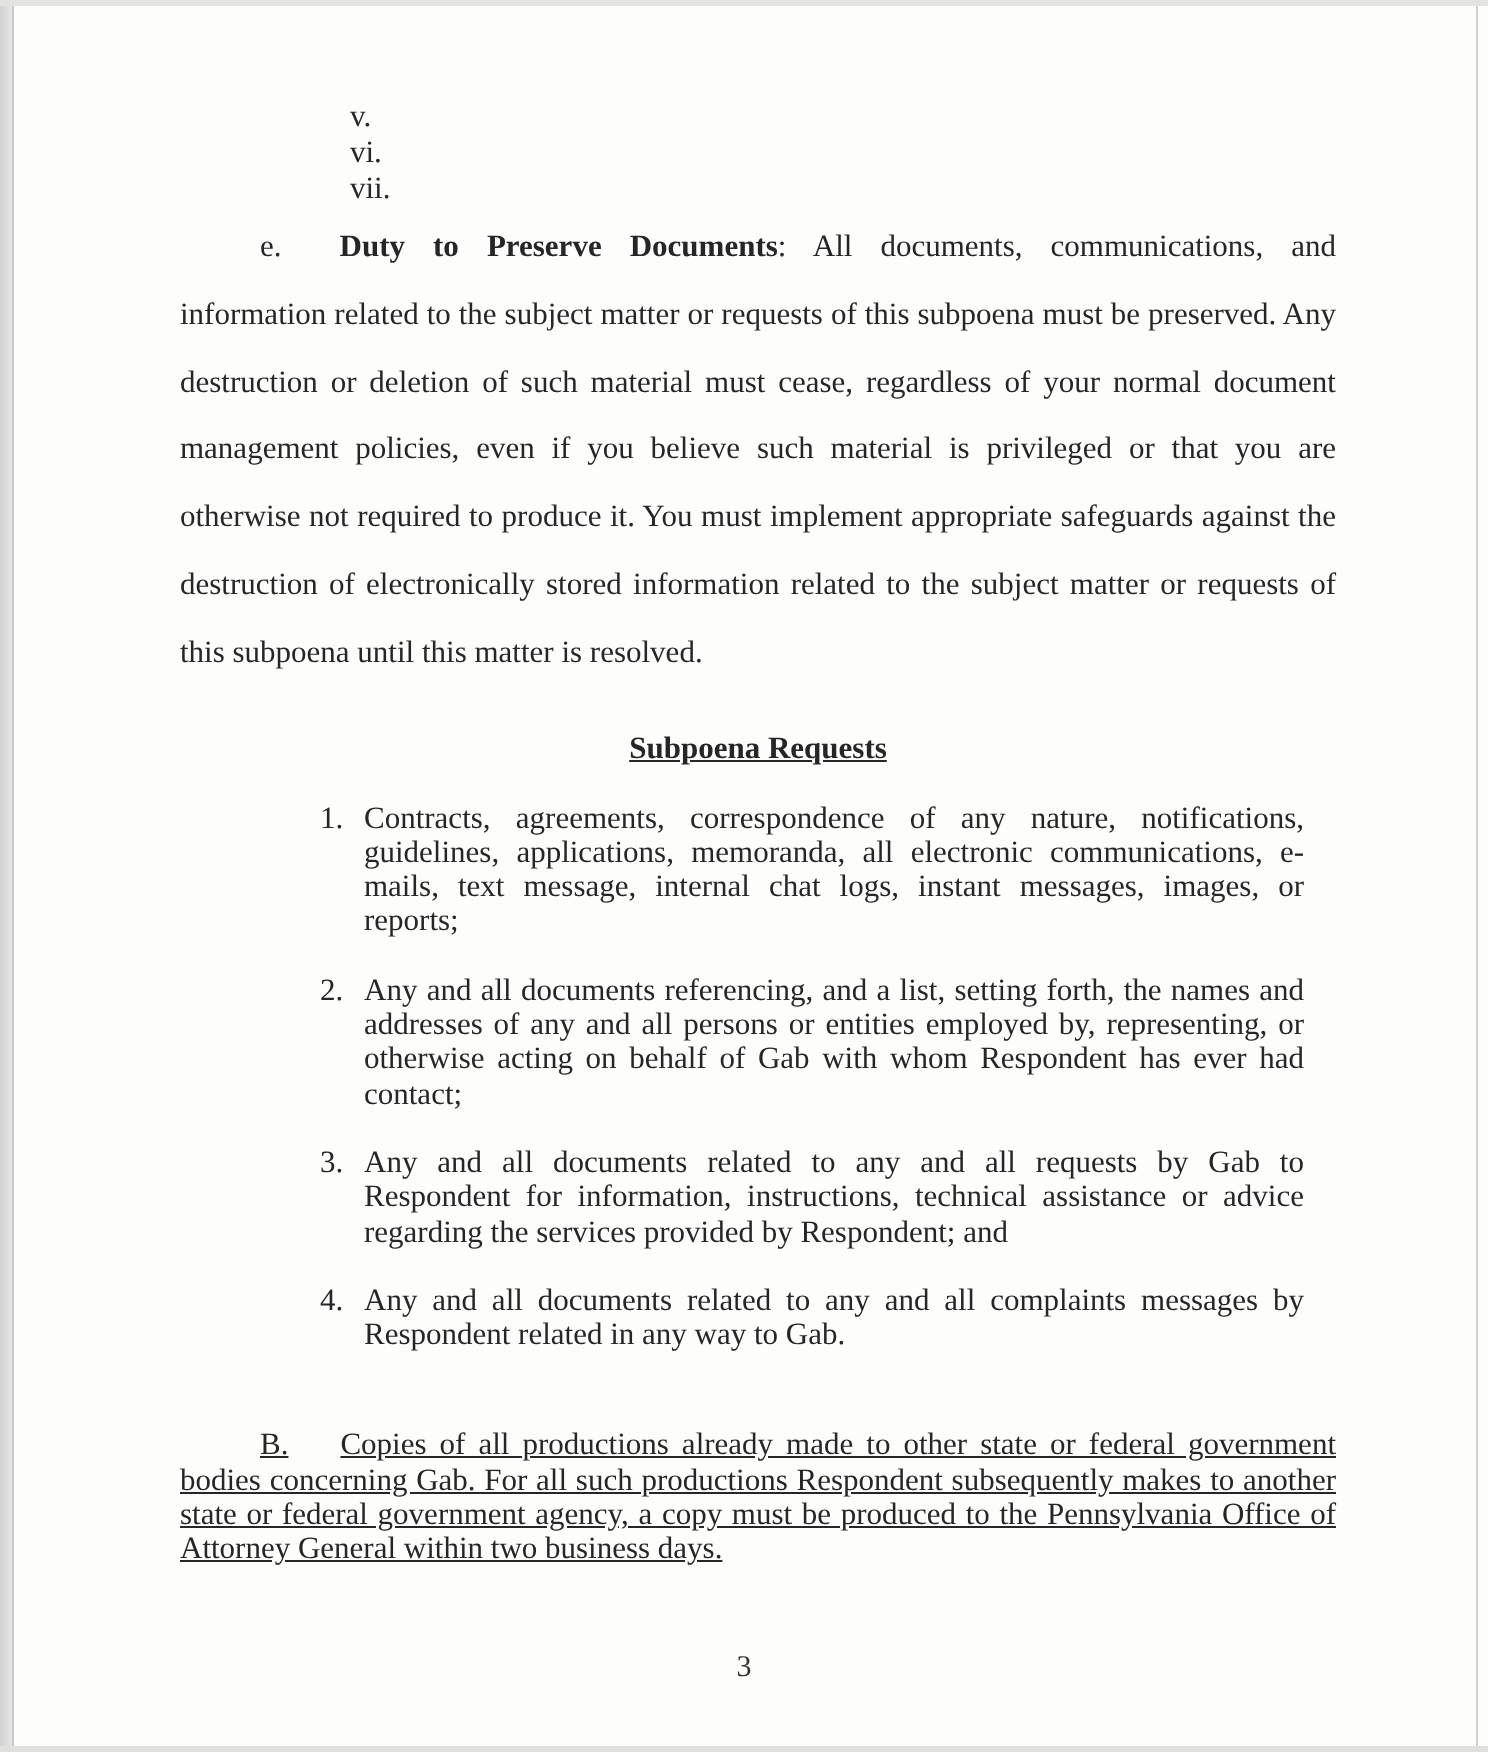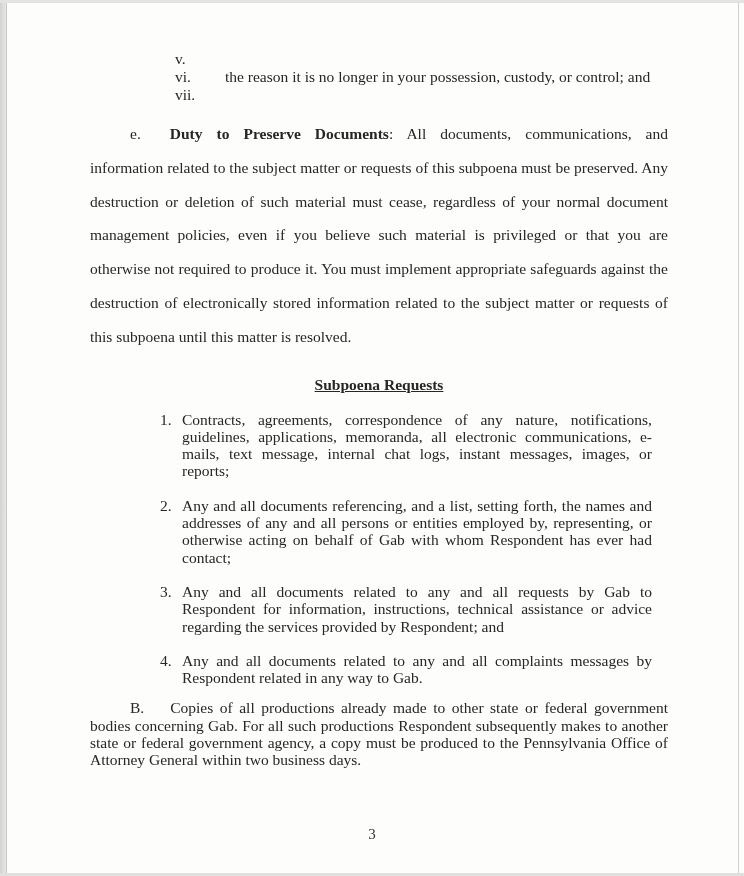--- a/index.html
+++ b/index.html
@@ -38,21 +38,21 @@
     width: 578px;
     font-size: 15.5px;
     line-height: 18px;
   }
   
   .roman-item { display: flex; margin-left: 85px; line-height: 18px; }
   .roman-item .rmarker { flex: 0 0 50px; }
   .roman-item .rtext { flex: 1; }
   
   .para-e {
-    margin-top: 13px;
+    margin-top: 3px;
     text-align: justify;
     line-height: 33.8px;
   }
   .tab-indent { display: inline-block; width: 40px; }
   .tab-after-marker-e { display: inline-block; width: 29px; }
   .tab-after-marker { display: inline-block; width: 28px; }
   .bold { font-weight: bold; }
   
   .section-heading {
     margin-top: 22px;
@@ -72,23 +72,24 @@
     display: flex;
     margin-left: 70px;
     margin-right: 16px;
     margin-top: 17px;
   }
   .num-item .nmarker { flex: 0 0 22px; }
   .num-item .ntext { flex: 1; text-align: justify; line-height: 17.3px; }
   .items-block { margin-top: 10px; }
   
   .para-b {
-    margin-top: 13px;
+    margin-top: 38px;
     text-align: justify;
     line-height: 17.3px;
+    text-decoration: underline;
   }
   .tab-after-marker-b { display: inline-block; width: 26px; }
   .page-number {
     position: absolute;
     left: 0; top: 826px; width: 744px;
     text-align: center;
     font-size: 15px;
     color: #333;
   }
 </style>
@@ -101,21 +102,20 @@
 <div class="edge-bottom"></div>
 
 <div class="content">
 
   <div>
     <div class="roman-item">
       <span class="rmarker">v.</span>
     </div>
     <div class="roman-item">
       <span class="rmarker">vi.</span>
-      <span class="rtext">the reason it is no longer in your possession, custody, or control; and</span>
     </div>
     <div class="roman-item">
       <span class="rmarker">vii.</span>
     </div>
   </div>
 
   <p class="para-e"><span class="tab-indent"></span><span>e.</span><span class="tab-after-marker-e"></span><span class="bold">Duty to Preserve Documents</span><span>:  All documents, communications, and information related to the subject matter or requests of this subpoena must be preserved.  Any destruction or deletion of such material must cease, regardless of your normal document management policies, even if you believe such material is privileged or that you are otherwise not required to produce it.  You must implement appropriate safeguards against the destruction of electronically stored information related to the subject matter or requests of this subpoena until this matter is resolved.</span></p>
 
   <div class="section-heading">Subpoena Requests</div>
 

